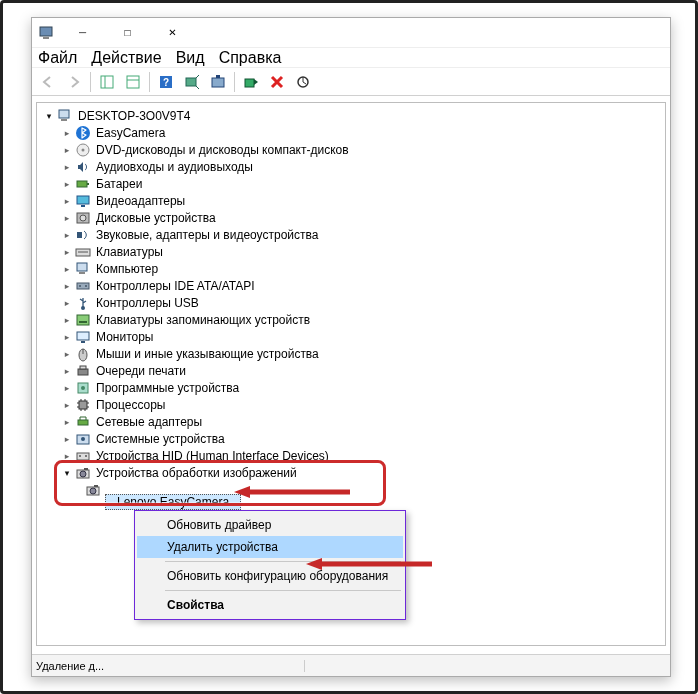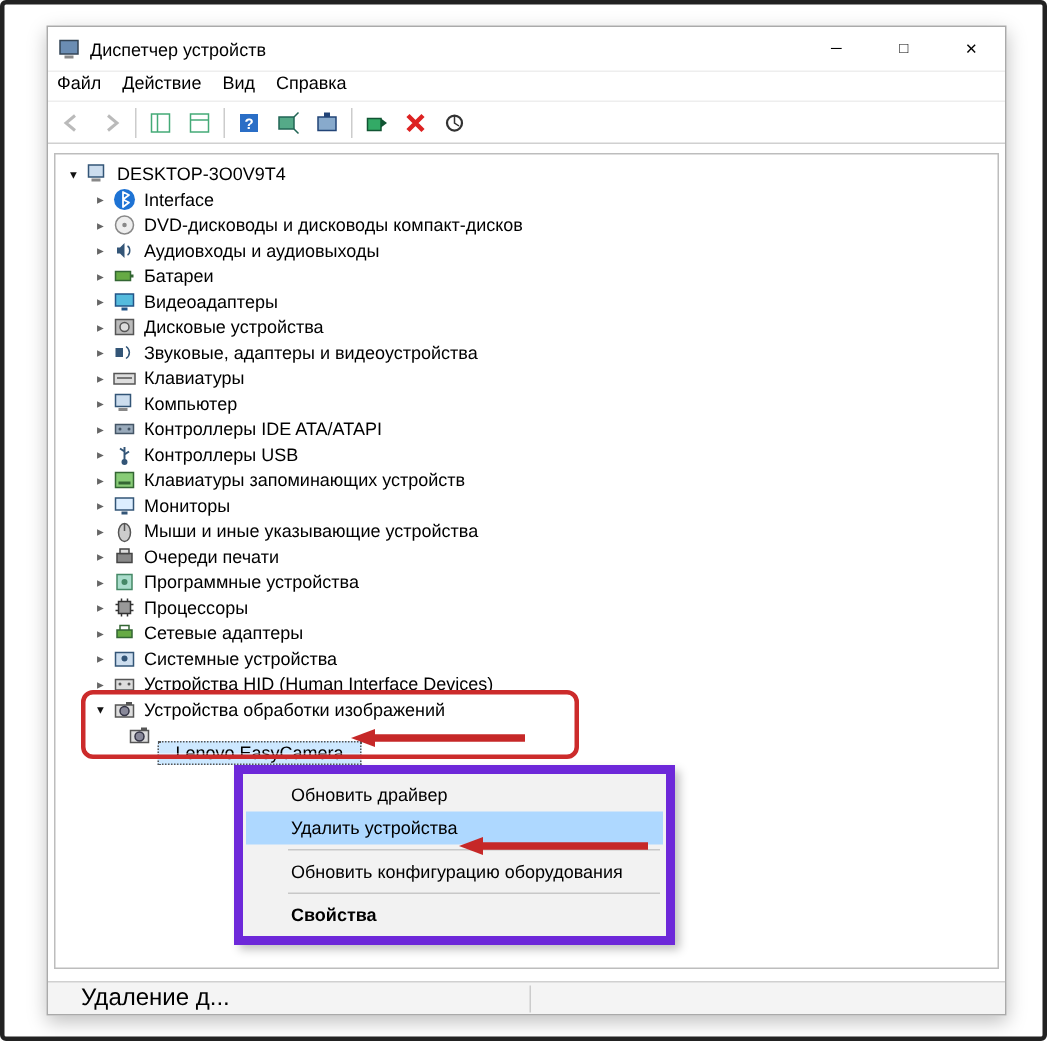--- a/index.html
+++ b/index.html
@@ -38,22 +38,23 @@
   .title-bar .win-btn {
     width: 45px; height: 28px;
     display:flex; align-items:center; justify-content:center;
     font-family: "Segoe UI Symbol", sans-serif;
     font-size: 10px;
   }
   
   .menu-bar {
     height: 20px;
     display:flex;
+    align-items:center;
     padding: 0 6px;
-    font-size: 12px;
+    font-size: 16px;
     gap: 14px;
     border-bottom: 1px solid #eee;
   }
   .menu-bar span { cursor:default; }
   
   .toolbar {
     height: 28px;
     display:flex;
     align-items:center;
     padding: 0 4px;
@@ -118,60 +119,58 @@
   }
   
   .arrow {
     position:absolute;
     pointer-events:none;
   }
   
   .context-menu {
     position:absolute;
     background:#f2f2f2;
-    border:6px solid #6d28d9;
+    border:1px solid #6d28d9;
     box-shadow: 3px 3px 6px rgba(0,0,0,0.25);
     padding: 3px 2px;
     font-size: 12px;
-    width: 294px;
-    margin-left: 22px;
+    width: 272px;
   }
   .cm-item {
     height: 22px;
     display:flex; align-items:center;
     padding-left: 30px;
     cursor:default;
   }
   .cm-item.highlight { background:#aed8ff; }
   .cm-sep { height:1px; background:#c8c8c8; margin:3px 2px 3px 28px; }
   .cm-item.bold { font-weight:bold; }
   
   .status-bar {
     position:absolute;
     left:0; right:0; bottom:0;
     height: 22px;
     border-top:1px solid #d0d0d0;
     display:flex; align-items:center;
-    padding-left:22px;
-    font-size:16px;
+    padding-left:4px;
+    font-size:11px;
     background:#f4f4f4;
   }
   .status-bar .seg { border-right:1px solid #ccc; padding-right:200px; }
 </style>
 </head>
 <body>
 
 <div class="window">
 
   <div class="title-bar">
     <svg class="app-icon" viewBox="0 0 16 16">
       <rect x="2" y="2" width="12" height="9" fill="#6b8db3" stroke="#345"></rect>
       <rect x="5" y="12" width="6" height="2" fill="#888"></rect>
     </svg>
-    <span class="title">Диспетчер устройств</span>
     <div class="win-btn">─</div>
     <div class="win-btn">□</div>
     <div class="win-btn">✕</div>
   </div>
 
   <div class="menu-bar">
     <span>Файл</span>
     <span>Действие</span>
     <span>Вид</span>
     <span>Справка</span>
@@ -249,21 +248,21 @@
         </svg>
       <span class="label-text">DESKTOP-3O0V9T4</span>
     </div>
     <div id="device-list">
         <div class="tree-row indent1">
           <span class="expander">▸</span>
           <svg class="dev-icon" viewBox="0 0 16 16">
             <circle cx="8" cy="8" r="7" fill="#1e73d4"></circle>
             <path d="M7 3v10l4-3-4-2 4-3-4-2z" fill="none" stroke="#fff" stroke-width="1.2" stroke-linejoin="round"></path>
           </svg>
-          <span class="label-text">Interface</span>
+          <span class="label-text">EasyCamera</span>
         </div>
         <div class="tree-row indent1">
           <span class="expander">▸</span>
           <svg class="dev-icon" viewBox="0 0 16 16">
             <circle cx="8" cy="8" r="6" fill="#eee" stroke="#888"></circle>
             <circle cx="8" cy="8" r="1.5" fill="#888"></circle>
           </svg>
           <span class="label-text">DVD-дисководы и дисководы компакт-дисков</span>
         </div>
         <div class="tree-row indent1">

